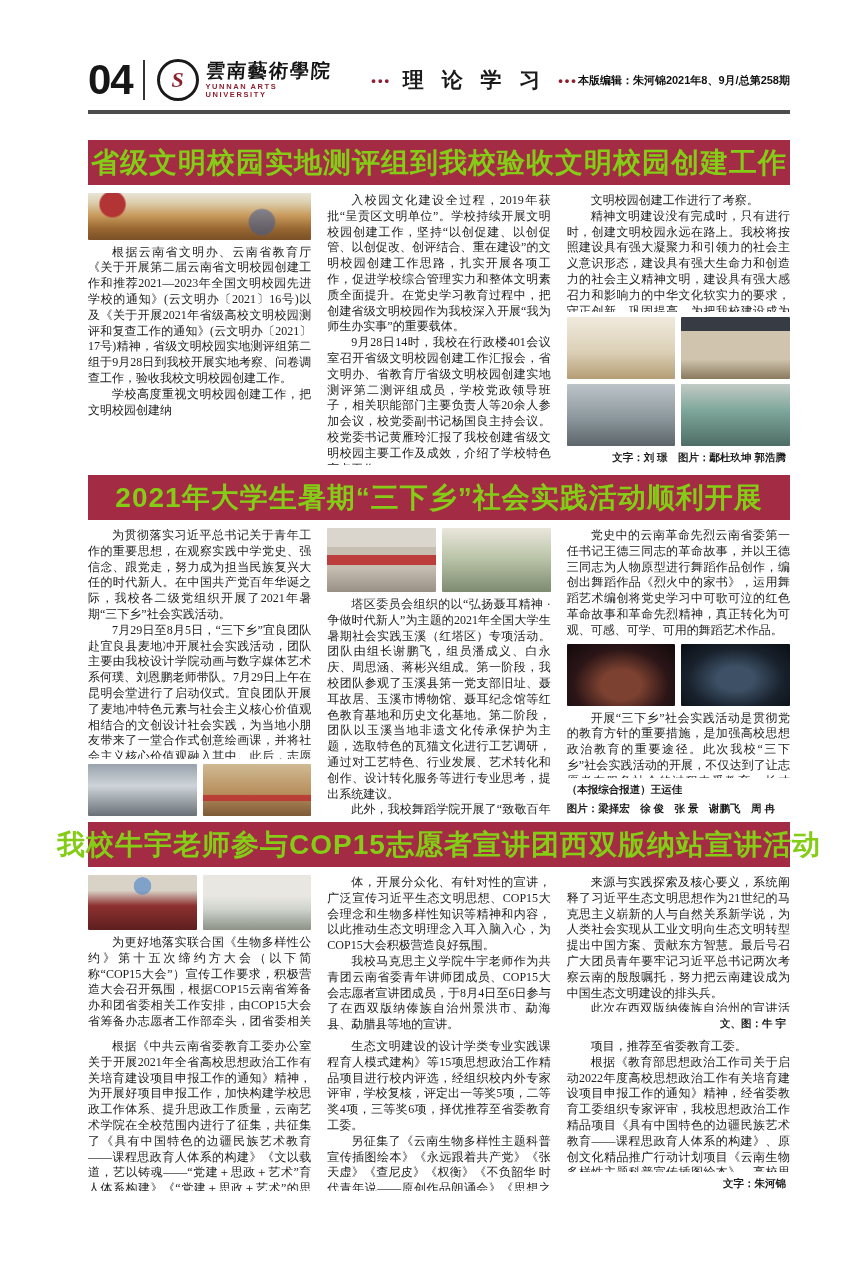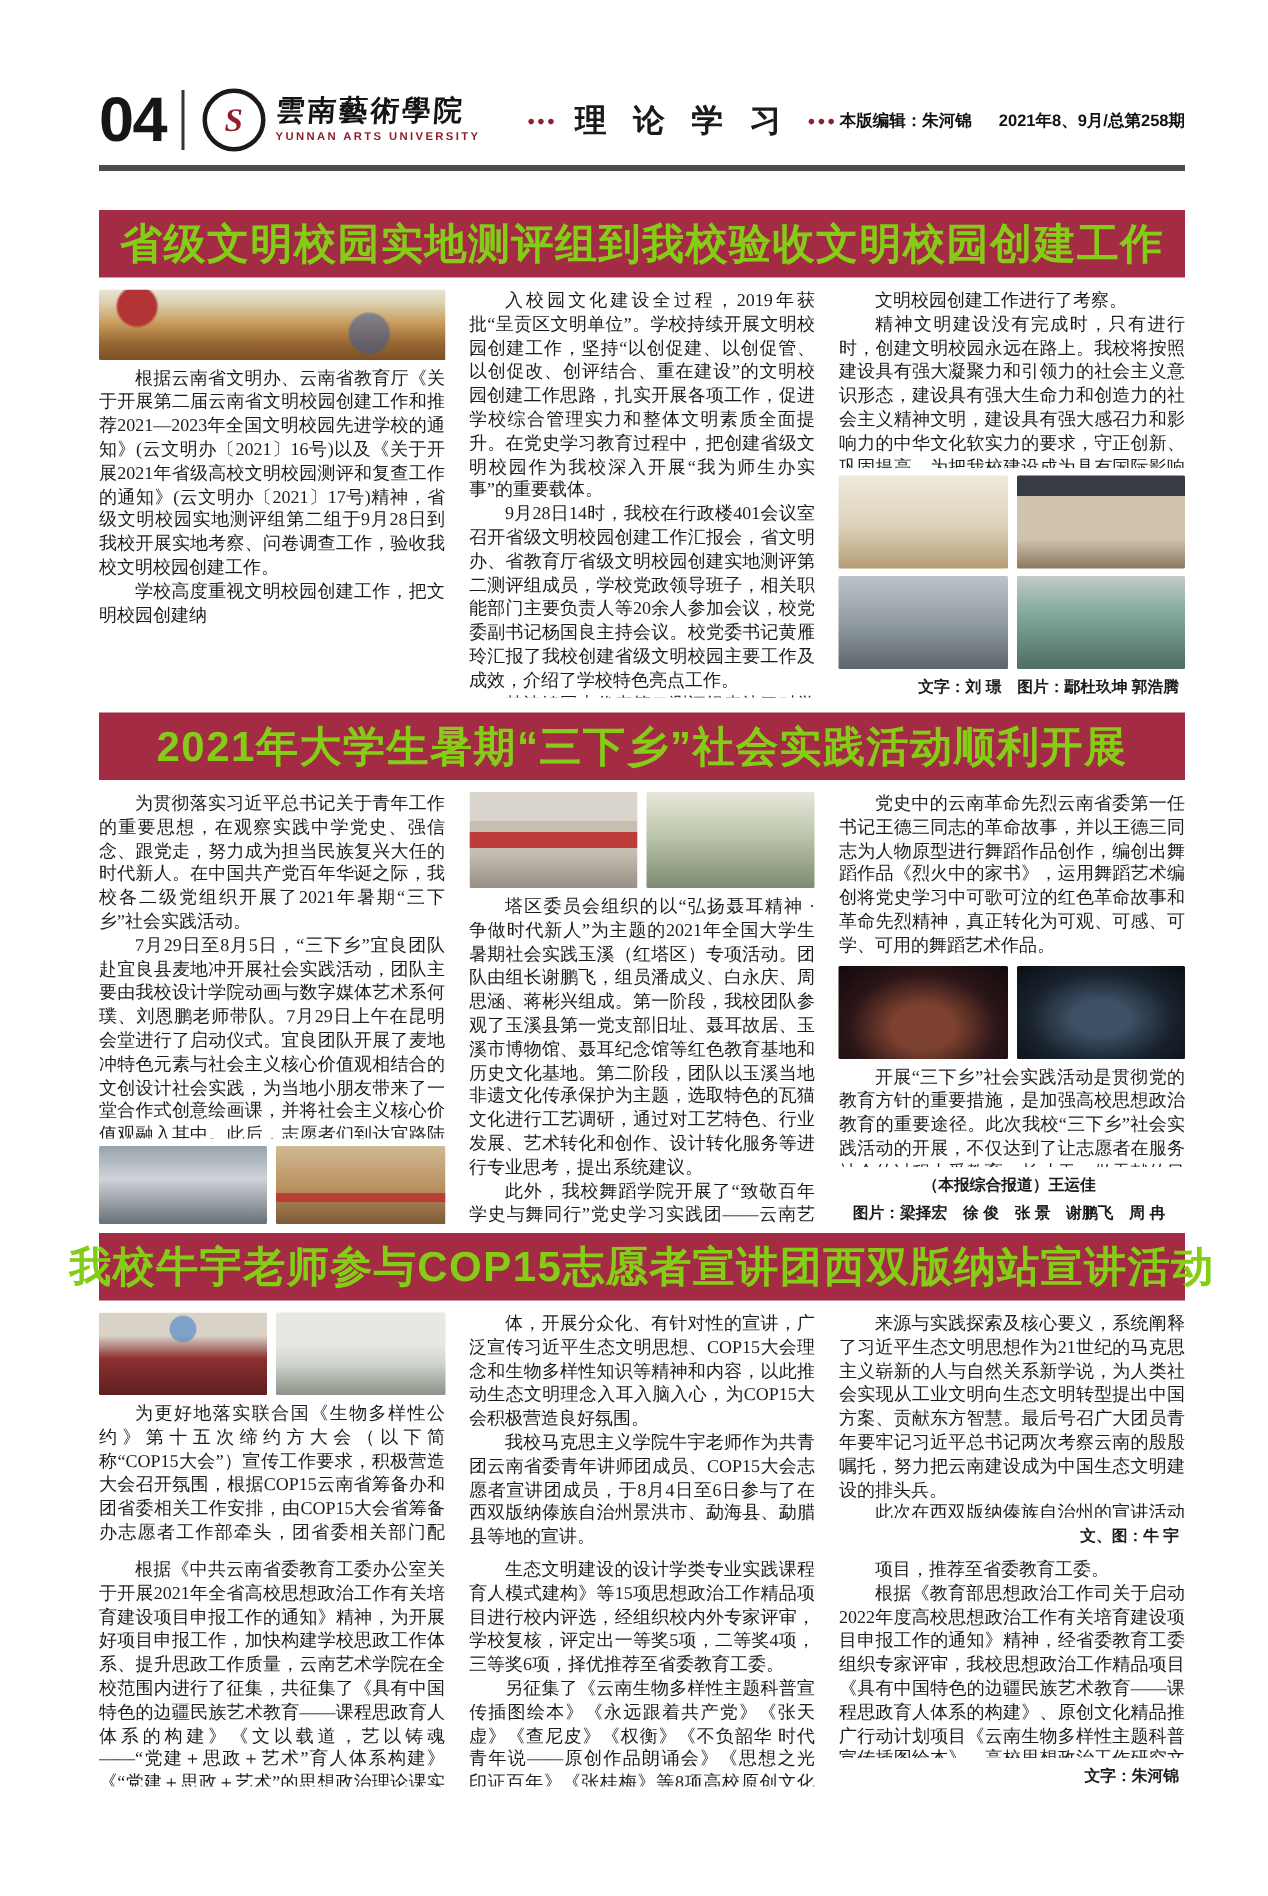--- a/index.html
+++ b/index.html
@@ -1,51 +1,51 @@
 <!DOCTYPE html>
 <html style="--banner-red: #a32b44; --rule-dark: #4d4d4d; --accent-red: #8e1f2f;"><head>
 <meta charset="utf-8">
 <style>
   html,body{margin:0;padding:0;}
   body{
     width:845px;height:1264px;overflow:hidden;background:#ffffff;
     font-family:"Liberation Serif","DejaVu Serif",serif;color:#1c1c1c;
     position:relative;
   }
-  .page{padding:56px 55px 0 66px;}
+  .page{padding:56px 55px 0 88px;}
   
   .masthead{display:flex;align-items:center;height:48px;}
   .pagenum{font-family:"Liberation Sans",sans-serif;font-size:42px;font-weight:700;color:#161616;line-height:1;letter-spacing:-1px;}
   .head-divider{width:2px;height:40px;background:#333;margin:0 12px 0 10px;}
   .logo{display:flex;align-items:center;gap:7px;}
   .seal{width:36px;height:36px;border-radius:50%;border:3px solid #1a1a1a;background:#fff;
         display:flex;align-items:center;justify-content:center;}
   .seal span{font-family:"Liberation Serif",serif;font-style:italic;font-weight:700;font-size:22px;color:var(--accent-red,#8e1f2f);line-height:1;}
   .logo-text{display:flex;flex-direction:column;line-height:1.05;}
   .logo-cn{font-size:19px;font-weight:700;color:#141414;letter-spacing:2px;transform:skewX(-4deg);}
   .logo-en{font-family:"Liberation Sans",sans-serif;font-size:7.5px;font-weight:700;color:var(--accent-red,#8e1f2f);letter-spacing:1.6px;margin-top:2px;}
   .kicker{flex:1;text-align:center;font-family:"Liberation Sans",sans-serif;font-weight:700;font-size:21px;color:#1a1a1a;letter-spacing:6px;white-space:nowrap;margin-left:30px;}
   .kicker .dots{color:var(--accent-red,#8e1f2f);font-size:13px;letter-spacing:2px;vertical-align:2px;}
-  .head-meta{font-family:"Liberation Sans",sans-serif;font-size:11px;font-weight:700;color:#111;white-space:nowrap;display:flex;gap:18px;}
+  .head-meta{font-family:"Liberation Sans",sans-serif;font-size:11px;font-weight:700;color:#111;white-space:nowrap;display:flex;}
   .head-rule{height:4px;background:var(--rule-dark,#4d4d4d);margin-top:6px;}
   
   .banner{background:var(--banner-red,#a32b44);height:45px;display:flex;align-items:center;justify-content:center;}
   .banner h2{margin:0;font-family:"Liberation Sans","DejaVu Sans",sans-serif;font-size:28px;font-weight:700;color:#84cc16;letter-spacing:1px;white-space:nowrap;}
   .b1{margin-top:26px;} .b2{margin-top:10px;} .b3{margin-top:6px;} .b4{margin-top:8px;}
   
   .body{display:flex;gap:16px;margin-top:8px;}
   .a1 .body{height:272px;} .a2 .body{height:288px;} .a3 .body{height:156px;} .a4 .body{height:152px;}
   .col{flex:1 1 0;min-width:0;display:flex;flex-direction:column;gap:5px;}
   .txt{overflow:hidden;font-size:12px;line-height:15.8px;text-align:justify;}
   .txt.grow{flex:1 1 auto;min-height:0;}
   .txt p{margin:0;text-indent:2em;}
   .photo-row{display:flex;gap:6px;flex:0 0 auto;}
   .photo{flex:1 1 0;min-width:0;border-radius:1px;}
   .byline{flex:0 0 auto;font-family:"Liberation Sans",sans-serif;font-size:10.5px;font-weight:700;text-align:right;padding-right:4px;white-space:nowrap;overflow:hidden;}
-  .byline.center{text-align:center;}
+  .byline.center{text-align:left;}
   
   .ph-meeting{height:128px;background:
     radial-gradient(circle at 11% 24%, #b23434 0 6%, rgba(0,0,0,0) 7%),
     radial-gradient(circle at 78% 62%, rgba(60,90,150,.55) 0 7%, rgba(0,0,0,0) 8%),
     linear-gradient(180deg,#e9e4d6 0%,#dccfae 20%,#c89a5c 48%,#986732 76%,#7a5026 100%);}
   .ph-archive{background:linear-gradient(180deg,#f0eadd 0%,#dcd1b8 55%,#b59d75 100%);}
   .ph-corridor{background:linear-gradient(180deg,#373c44 0 22%,#d0c4ae 22% 68%,#8a7a5e 100%);}
   .ph-classroom{background:linear-gradient(180deg,#bcc4c8 0%,#8f9aa0 52%,#5c656a 100%);}
   .ph-studio{background:linear-gradient(180deg,#c2cbc6 0%,#7fa79b 42%,#4d6d65 100%);}
   .ph-expo{background:linear-gradient(180deg,#99a3ac 0%,#ced4d9 42%,#697077 100%);}

